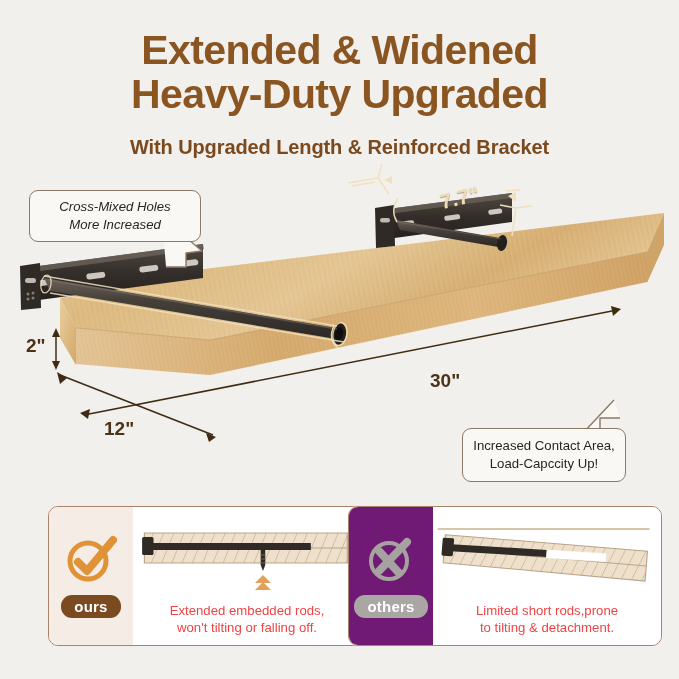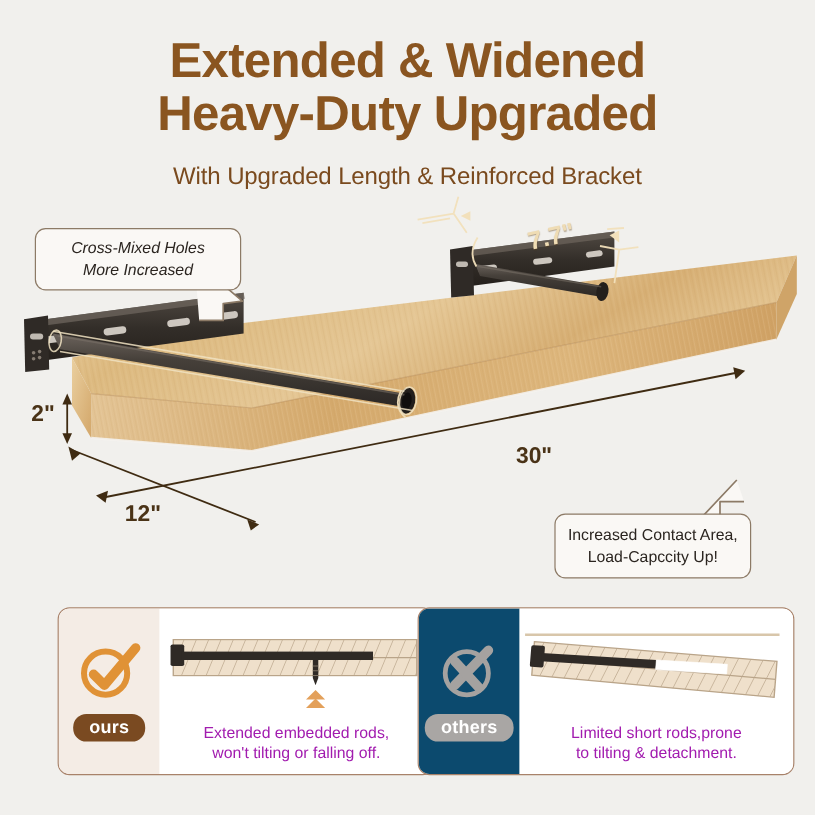--- a/index.html
+++ b/index.html
@@ -21,20 +21,21 @@
     line-height:1.08;
     letter-spacing:-0.6px;
   }
   .headline .l2{display:block;}
   .subhead{
     position:absolute;left:0;right:0;top:136px;
     text-align:center;
     color:#7a4a1e;
     font-size:20px;
     letter-spacing:-0.1px;
+    font-weight:bold;
   }
 
   
   .callout{
     position:absolute;
     background:#faf8f5;
     border:1.4px solid #8c7a66;
     border-radius:9px;
     color:#2b2520;
     font-size:13.2px;
@@ -71,35 +72,35 @@
     display:flex;
   }
   #panel-ours{left:48px;}
   #panel-others{left:348px;}
   .panel-left{
     width:84px;flex:0 0 84px;height:100%;
     display:flex;flex-direction:column;align-items:center;
     justify-content:center;gap:9px;box-sizing:border-box;
   }
   #panel-ours .panel-left{background:#f4ece5;}
-  #panel-others .panel-left{background:#0c4a6e;}
+  #panel-others .panel-left{background:#701a75;}
   .panel-right{
     flex:1;height:100%;position:relative;background:#fff;
     display:flex;flex-direction:column;align-items:center;
     justify-content:flex-start;box-sizing:border-box;
   }
   .pill{
     border-radius:11px;padding:3px 13px;color:#fff;font-weight:bold;
     font-size:15px;letter-spacing:.2px;line-height:1.15;
   }
   #pill-ours{background:#7a4a21;}
   #pill-others{background:#a9a6a4;}
   .panel-caption{
     position:absolute;left:0;right:0;bottom:8px;
-    text-align:center;color:#a21caf;font-size:13.2px;line-height:1.34;
+    text-align:center;color:#ef4444;font-size:13.2px;line-height:1.34;
     padding:0 6px;box-sizing:border-box;
   }
   .xsec{position:absolute;left:0;top:0;width:100%;height:96px;}
 </style>
 </head>
 <body>
 
 <div id="stage">
 
   <div class="headline">

